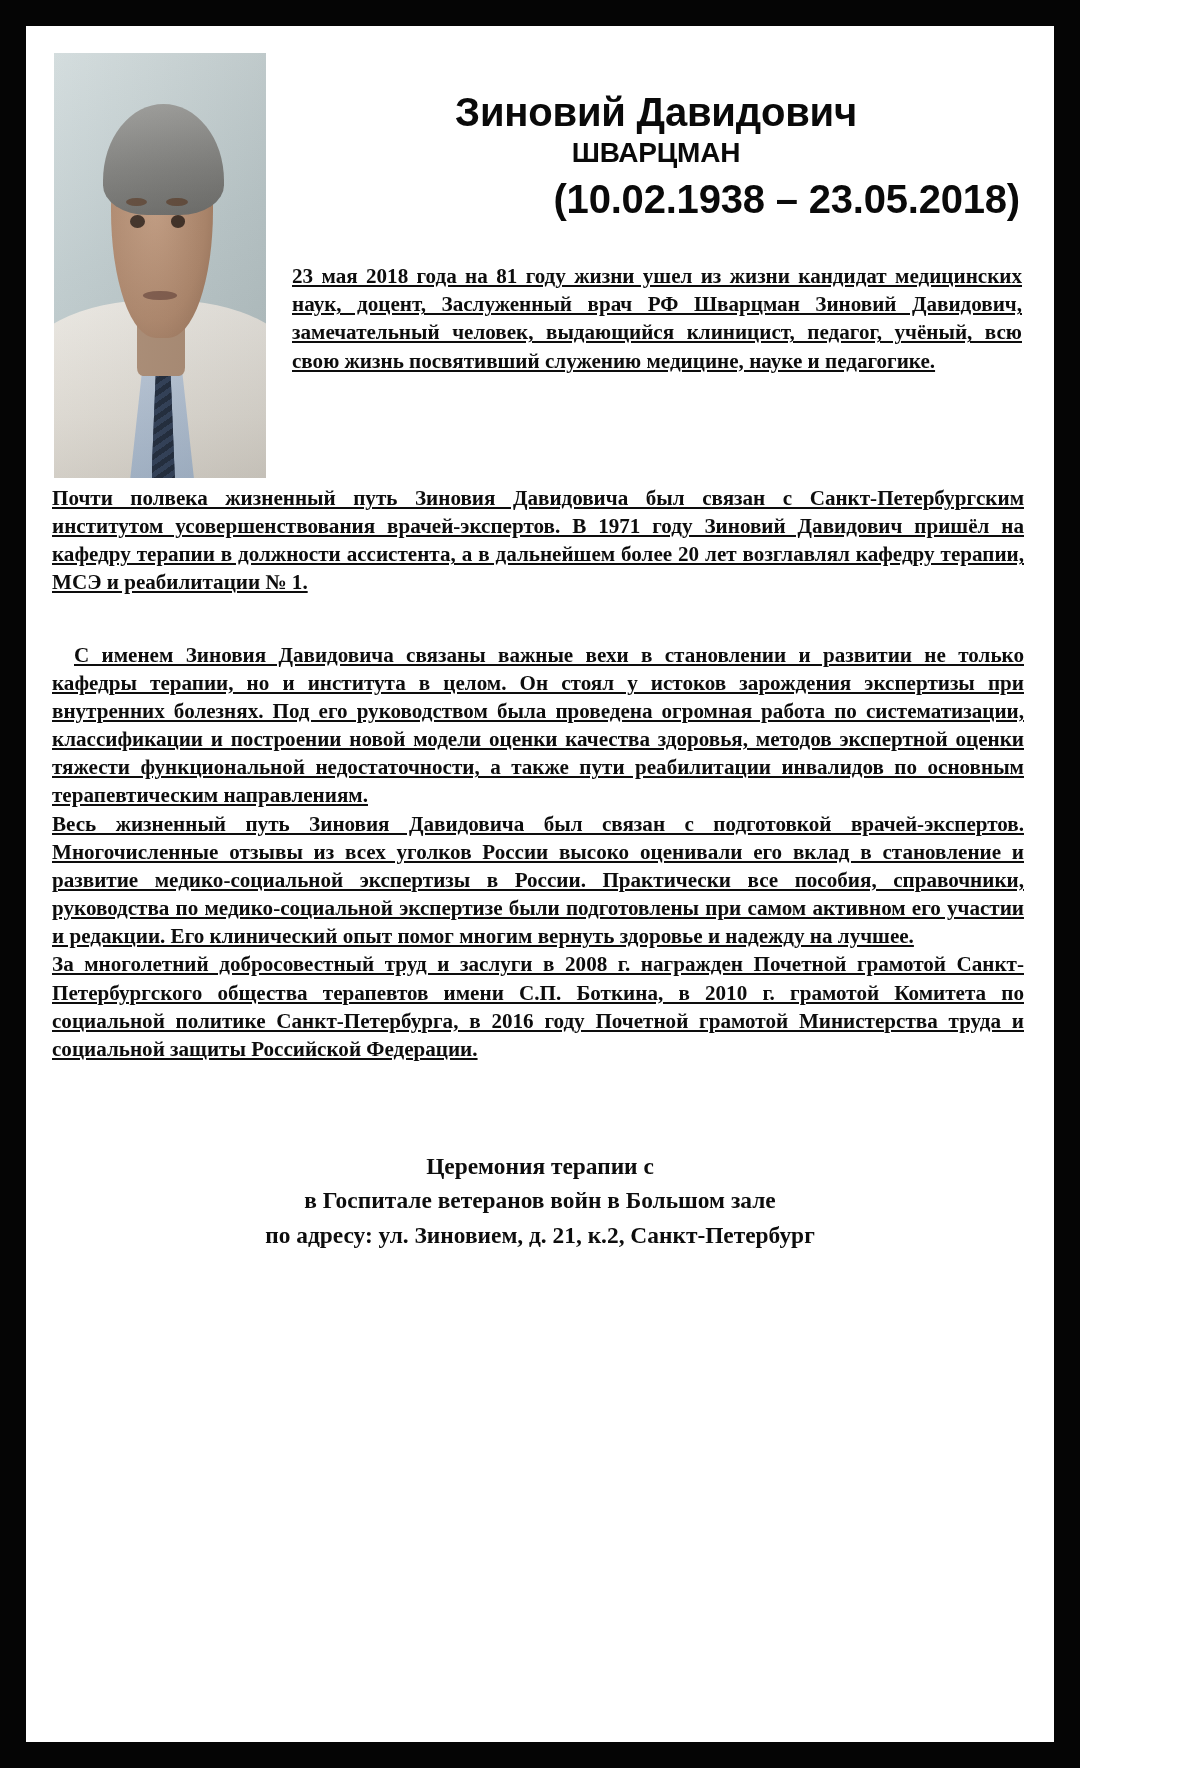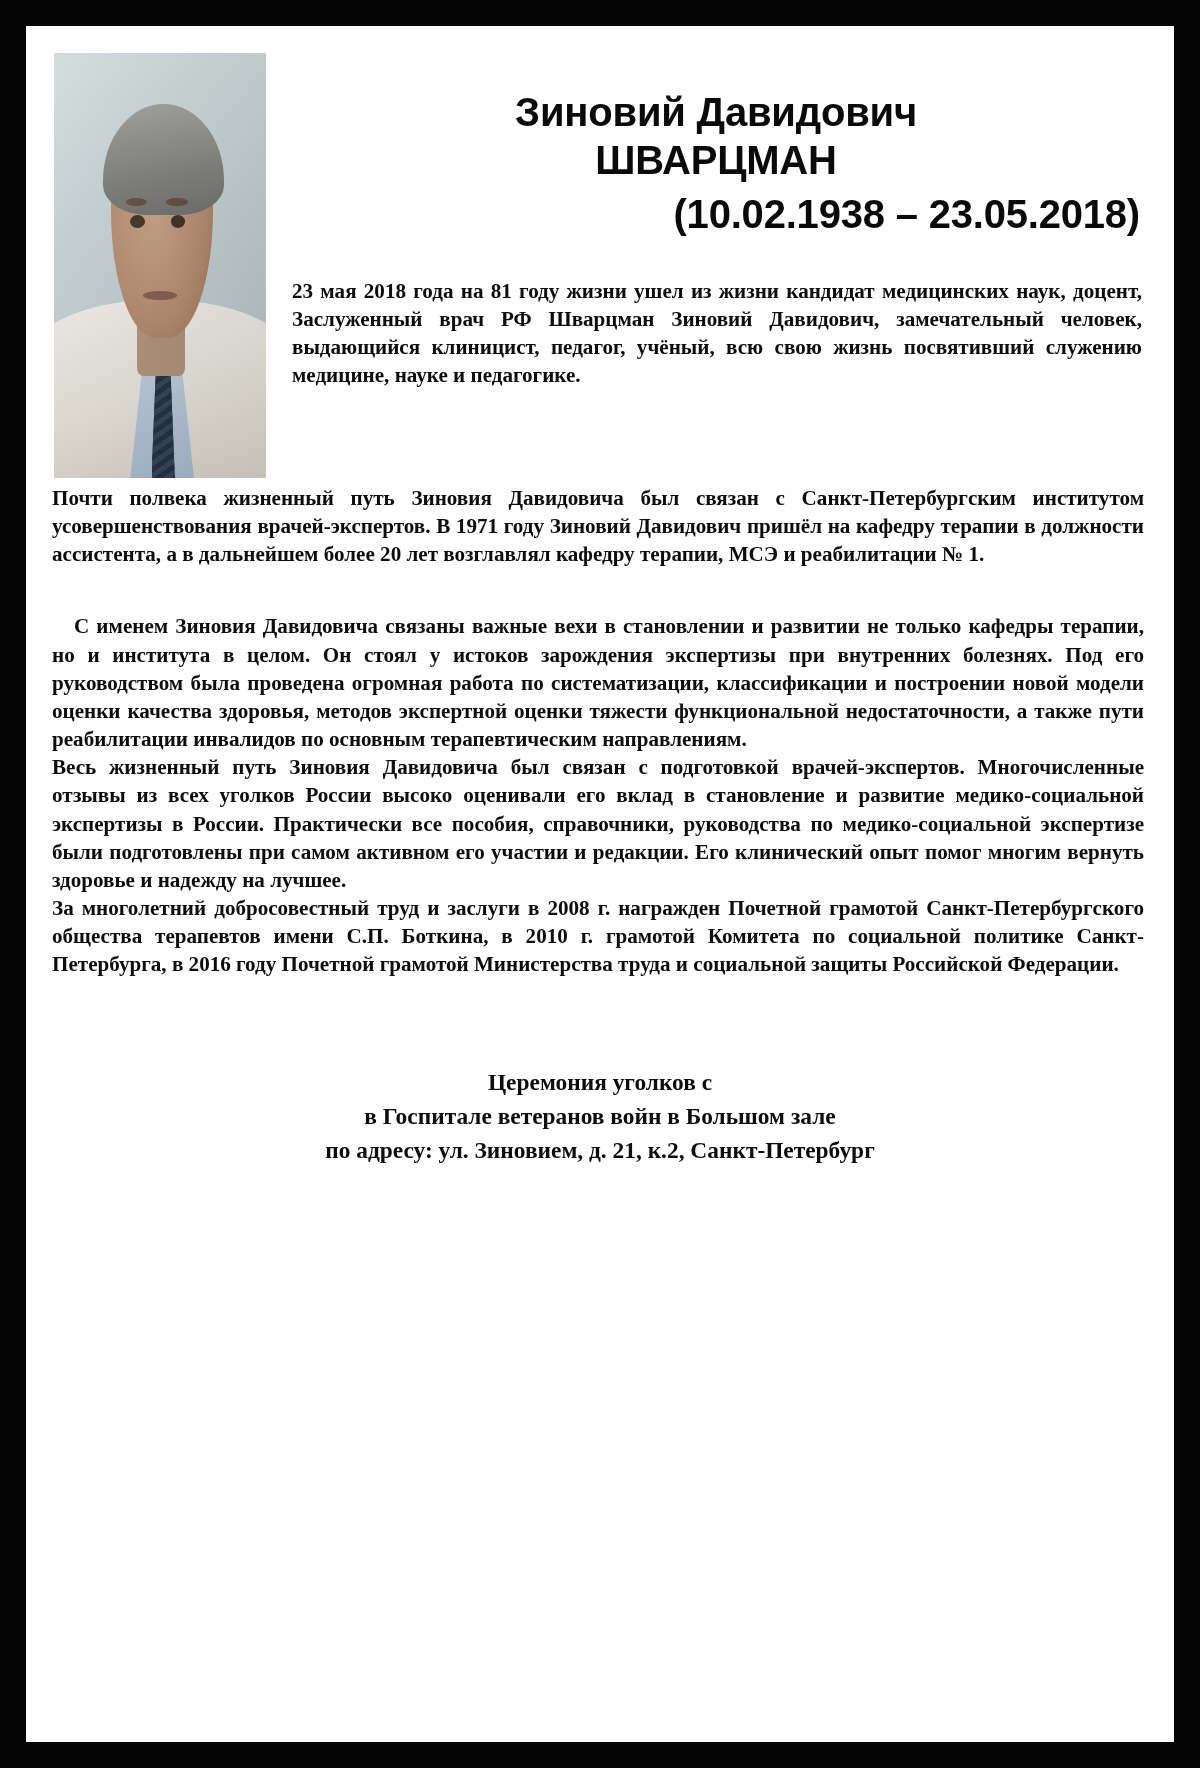--- a/index.html
+++ b/index.html
@@ -10,21 +10,21 @@
   body {
     width: 1200px;
     height: 1768px;
     font-family: "Liberation Serif", "DejaVu Serif", serif;
     overflow: hidden;
   }
 
   
   .page {
     position: relative;
-    width: 1200px;
+    width: 1080px;
     height: 1768px;
     box-sizing: border-box;
     background: #ffffff;
     border: 26px solid #050505;
   }
   .sheet {
     position: relative;
     width: 100%;
     height: 100%;
     background: #ffffff;
@@ -150,21 +150,21 @@
     font-weight: bold;
     color: #0a0a0a;
     letter-spacing: -0.2px;
   }
   .title-line1 {
     font-size: 40px;
     line-height: 1.20;
     white-space: nowrap;
   }
   .title-line2 {
-    font-size: 40px;
+    font-size: 28px;
     line-height: 1.22;
   }
   .title-dates {
     font-size: 40px;
     line-height: 1.45;
     white-space: nowrap;
     text-align: right;
   }
 
   
@@ -180,20 +180,21 @@
     line-height: 1.335;
     color: #0d0d0d;
     text-align: justify;
     text-justify: inter-word;
     hyphens: manual;
   }
   .body-text { clear: both; padding-right: 4px; }
   .body-text p, .intro p {
     margin: 0;
     text-align: justify;
+    text-decoration: underline;
   }
   .body-text p.indent { text-indent: 22px; margin-top: 44px; }
 
   
   .ceremony {
     clear: both;
     margin-top: 86px;
     text-align: center;
     font-family: "Liberation Serif", "DejaVu Serif", serif;
     font-weight: bold;
@@ -236,19 +237,19 @@
     </div>
 
     <div class="body-text">
       <p>Почти полвека жизненный путь Зиновия Давидовича был связан с Санкт-Петербургским институтом усовершенствования врачей-экспертов. В 1971 году Зиновий Давидович пришёл на кафедру терапии в должности ассистента, а в дальнейшем более 20 лет возглавлял кафедру терапии, МСЭ и реабилитации № 1.</p>
       <p class="indent">С именем Зиновия Давидовича связаны важные вехи в становлении и развитии не только кафедры терапии, но и института в целом. Он стоял у истоков зарождения экспертизы при внутренних болезнях. Под его руководством была проведена огромная работа по систематизации, классификации и построении новой модели оценки качества здоровья, методов экспертной оценки тяжести функциональной недостаточности, а также пути реабилитации инвалидов по основным терапевтическим направлениям.</p>
       <p>Весь жизненный путь Зиновия Давидовича был связан с подготовкой врачей-экспертов. Многочисленные отзывы из всех уголков России высоко оценивали его вклад в становление и развитие медико-социальной экспертизы в России. Практически все пособия, справочники, руководства по медико-социальной экспертизе были подготовлены при самом активном его участии и редакции. Его клинический опыт помог многим вернуть здоровье и надежду на лучшее.</p>
       <p>За многолетний добросовестный труд и заслуги в 2008 г. награжден Почетной грамотой Санкт-Петербургского общества терапевтов имени С.П. Боткина, в 2010 г. грамотой Комитета по социальной политике Санкт-Петербурга, в 2016 году Почетной грамотой Министерства труда и социальной защиты Российской Федерации.</p>
     </div>
 
     <div class="ceremony">
-      <div>Церемония уголков с</div>
+      <div>Церемония терапии с</div>
       <div>в Госпитале ветеранов войн в Большом зале</div>
       <div>по адресу: ул. Зиновием, д. 21, к.2, Санкт-Петербург</div>
     </div>
 
   </div>
 </div>
 
 </body></html>

